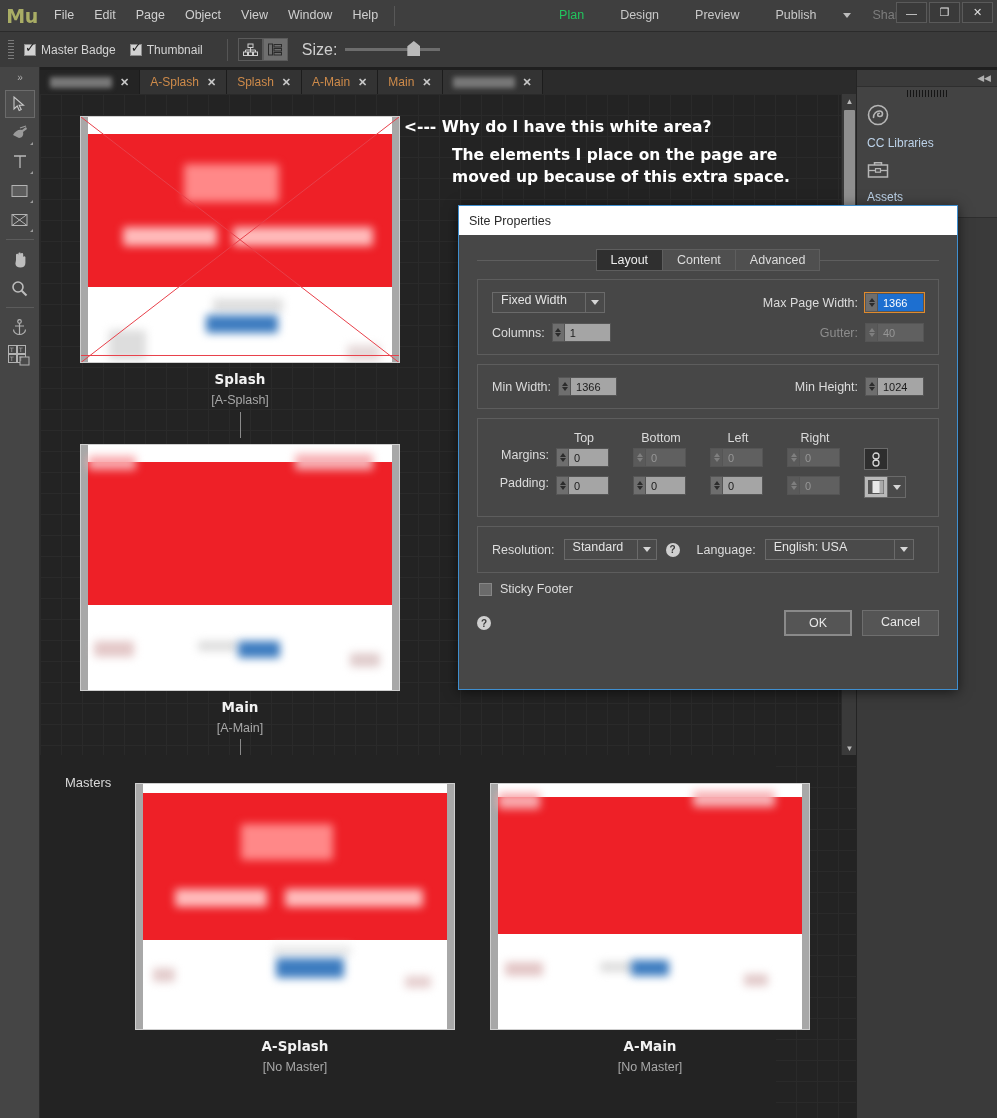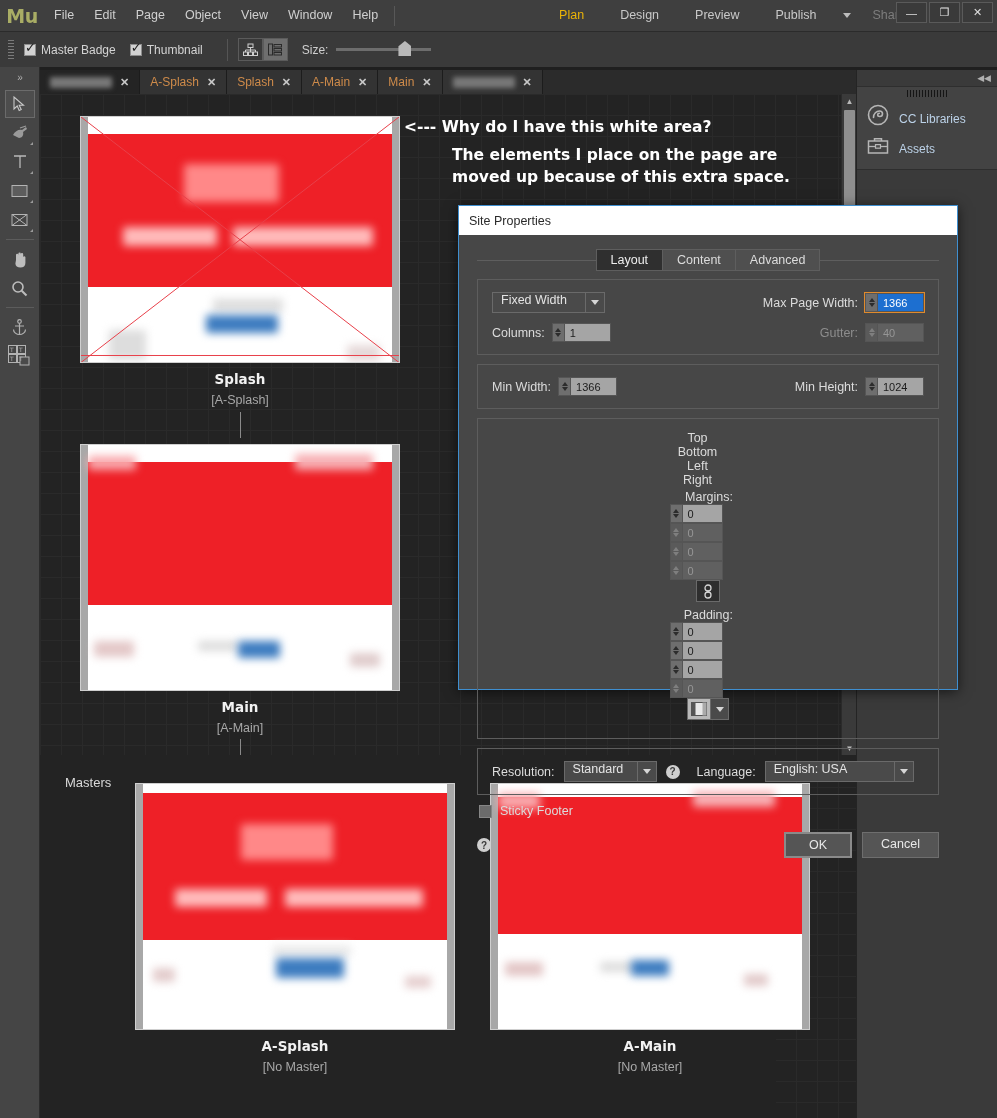--- a/index.html
+++ b/index.html
@@ -26,21 +26,21 @@
     padding:0 10px; height:31px; line-height:31px;
     color:#d0d0d0; font-size:12.5px;
   }
   .menu-sep {
     width:1px; height:20px; background:#585858; margin:0 6px;
   }
   .mode-item {
     padding:0 18px; height:31px; line-height:31px;
     font-size:12.5px; color:#c9c9c9;
   }
-  .mode-item.active { color:#eab308; }
+  .mode-item.active { color:#22c55e; }
   .mode-item.dim { color:#7d7d7d; }
   .publish-wrap { display:flex; align-items:center; }
   .caret-dn {
     width:0;height:0;border-left:4px solid transparent;border-right:4px solid transparent;
     border-top:5px solid #bdbdbd; margin-left:8px; margin-right:4px;
   }
   .wincontrols { position:absolute; right:4px; top:2px; display:flex; gap:2px; }
   .wbtn {
     width:31px;height:21px;background:#3a3a3a;border:1px solid #5a5a5a;
     color:#e0e0e0;font-size:11px;display:flex;align-items:center;justify-content:center;
@@ -64,21 +64,21 @@
     content:"✓"; position:absolute; left:0px; top:-4px;
     font-size:13px; color:#202020; line-height:1;
   }
   .chk-label { color:#d4d4d4; font-size:12px; }
   .vsep { width:1px;height:22px;background:#555; margin:0 10px; }
   .viewbtn {
     width:25px;height:23px;border:1px solid #5b5b5b;
     display:flex;align-items:center;justify-content:center;background:#3a3a3a;
   }
   .viewbtn.sel { background:#6e6e6e; }
-  .size-label { color:#cfcfcf; font-size:12px; margin-left:14px; margin-right:8px; }
+  .size-label { color:#cfcfcf; font-size:16px; margin-left:14px; margin-right:8px; }
   .slider-track { width:95px; height:3px; background:#6d6d6d; position:relative; }
   .slider-knob {
     position:absolute; left:62px; top:-7px; width:13px; height:15px;
     background:#b9b9b9;
     clip-path:polygon(50% 0%,100% 35%,100% 100%,0% 100%,0% 35%);
   }
 
   
   .toolbar {
     position:absolute; left:0; top:67px; width:40px; height:1051px;
@@ -180,21 +180,21 @@
   }
   .rp-collapse { height:16px; color:#b0b0b0; font-size:9px;
     display:flex; align-items:center; justify-content:flex-end; padding-right:6px; }
   .rp-group { border-top:1px solid #2e2e2e; background:#434343; padding-bottom:8px; }
   .rp-grip {
     height:12px;
     background:repeating-linear-gradient(to right,#151515 0 1px,transparent 1px 3px);
     background-repeat:no-repeat; background-position:center;
     background-size:40px 7px;
   }
-  .rp-item { display:flex; align-items:flex-end; padding:5px 10px; gap:10px; }
+  .rp-item { display:flex; align-items:flex-start; padding:5px 10px; gap:10px;flex-direction:column; }
   .rp-label { color:#bcd2e8; font-size:12px; }
   .rp-rest { border-top:1px solid #2e2e2e; height:100%; background:#3a3a3a; }
 
   
   .dialog {
     position:absolute; left:458px; top:205px; width:500px; height:485px;
     background:#474747; border:1px solid #3f8fd0;
     box-shadow:0 2px 12px rgba(0,0,0,.6);
   }
   .dlg-title {
@@ -250,21 +250,21 @@
   }
   .stepper.disabled .fld { background:#606060; color:#969696; }
   .stepper.disabled .arrows { background:#5a5a5a; }
   .stepper.disabled .arrows .up { border-bottom-color:#7f7f7f; }
   .stepper.disabled .arrows .dn { border-top-color:#7f7f7f; }
   .stepper.focus { outline:1px solid #e08a2c; }
   .stepper.focus .fld { background:#1d6fd0; color:#ffffff; }
 
   .colhead { color:#dcdcdc; font-size:12.5px; text-align:center; width:56px; }
   .mgrid { }
-  .mrow { display:flex; align-items:center; margin-bottom:6px;flex-direction:column; }
+  .mrow { display:flex; align-items:flex-start; margin-bottom:6px; }
   .mrow .rl { width:64px; color:#dcdcdc; font-size:12.5px; text-align:right; padding-right:7px; }
   .mcell { width:77px; display:flex; }
   .linkbtn {
     width:24px;height:22px;background:#2e2e2e;border:1px solid #6a6a6a;
     display:flex;align-items:center;justify-content:center;
   }
   .edgebtn { display:inline-flex; align-items:stretch; height:22px; }
   .edgebtn .ic { width:24px; background:#b9b9b9; border:1px solid #6a6a6a;
      display:flex;align-items:center;justify-content:center; }
   .edgebtn .ar { width:18px; background:#4a4a4a; border:1px solid #6a6a6a; border-left:none;

